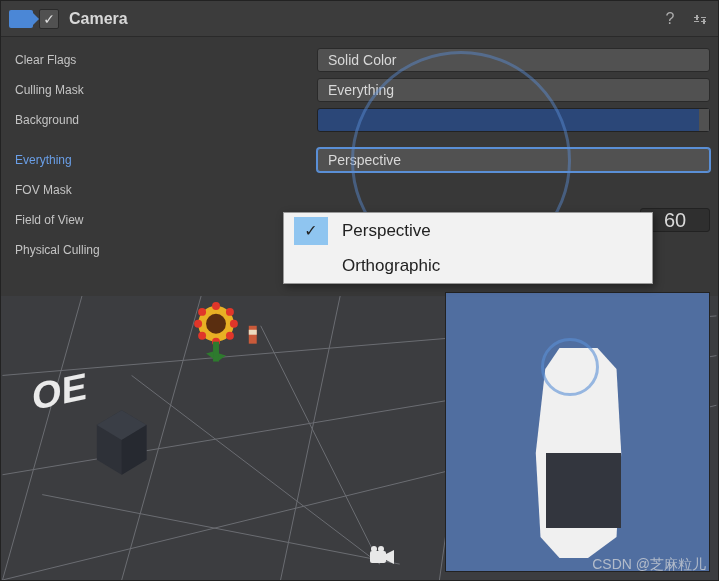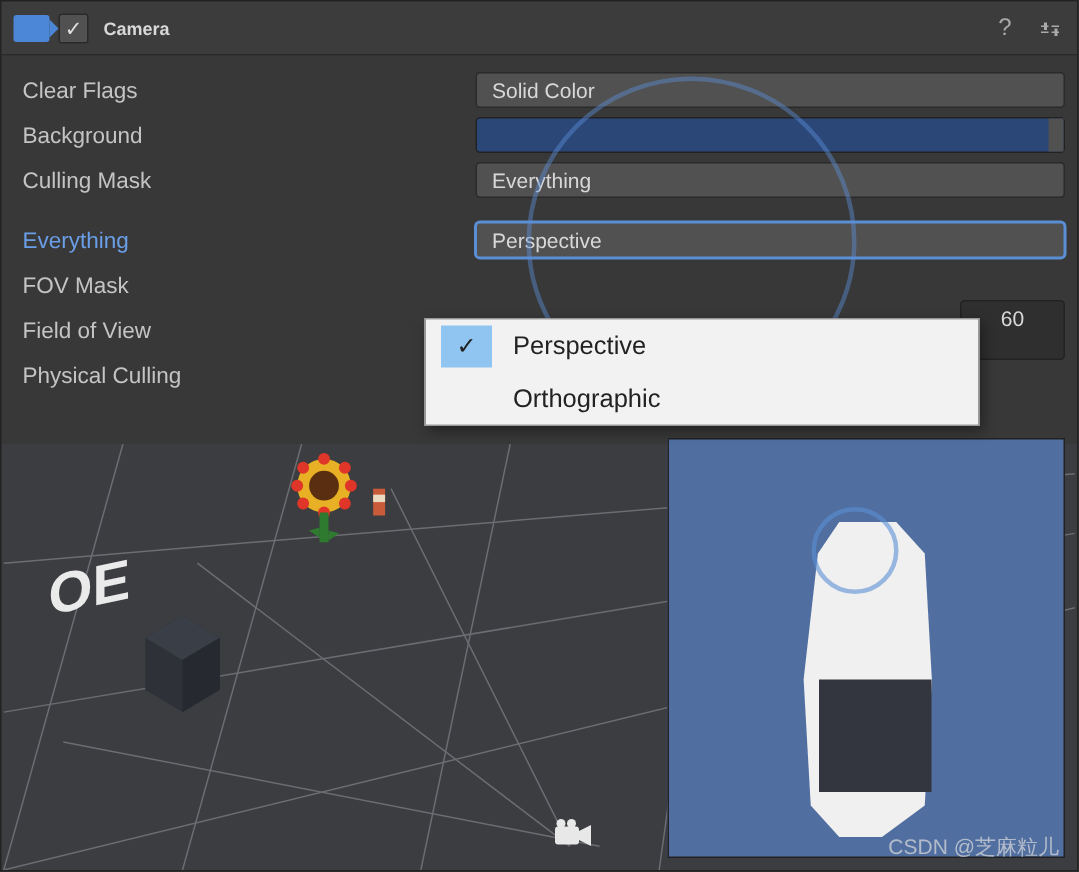--- a/index.html
+++ b/index.html
@@ -48,21 +48,21 @@
       border-radius: 2px;
       margin-right: 10px;
       display: flex;
       align-items: center;
       justify-content: center;
       color: #e0e0e0;
       font-size: 14px;
     }
     .header .title {
       font-weight: bold;
-      font-size: 12px;
+      font-size: 16px;
       color: #d8d8d8;
       flex: 1;
     }
     .header .help-icon, .header .preset-icon {
       width: 20px;
       height: 20px;
       color: #aaa;
       margin-left: 10px;
       display: flex;
       align-items: center;
@@ -74,21 +74,21 @@
     }
     .row {
       display: flex;
       align-items: center;
       height: 30px;
       padding-left: 14px;
     }
     .label {
       width: 266px;
       color: #c4c4c4;
-      font-size: 15px;
+      font-size: 12px;
     }
     .label.highlight { color: #6a9fe8; }
     .field {
       flex: 1;
       padding-right: 8px;
       position: relative;
       padding-left: 36px;
     }
     .dropdown {
       background: #515151;
@@ -127,28 +127,28 @@
       gap: 8px;
     }
     .slider-track {
       flex: 1;
       height: 4px;
       background: #5b5b5b;
       position: relative;
     }
     .num-input {
       width: 70px;
-      height: 40px;
+      height: 24px;
       background: #2f2f2f;
       border: 1px solid #222;
       border-radius: 3px;
       color: #d8d8d8;
       text-align: center;
       line-height: 22px;
-      font-size: 14px;
+      font-size: 20px;
     }
     .phys-check {
       width: 20px;
       height: 20px;
       border: 1px solid #2a2a2a;
       background: #515151;
       border-radius: 2px;
     }
     .dropdown-popup {
       position: absolute;
@@ -280,29 +280,29 @@
 </div>
 
 <div class="inspector">
   <div class="row">
     <div class="label">Clear Flags</div>
     <div class="field">
         <div class="dropdown">Solid Color</div>
       </div>
   </div>
   <div class="row">
+    <div class="label">Culling Mask</div>
+    <div class="field">
+        <div class="dropdown">Everything</div>
+      </div>
+  </div>
+  <div class="row">
     <div class="label">Background</div>
     <div class="field">
         <div class="color-swatch"></div>
-      </div>
-  </div>
-  <div class="row">
-    <div class="label">Culling Mask</div>
-    <div class="field">
-        <div class="dropdown">Everything</div>
       </div>
   </div>
 
   <div style="height:10px"></div>
 
   <div class="row">
     <div class="label highlight">Everything</div>
     <div class="field">
         <div class="dropdown sel">Perspective</div>
       </div>

